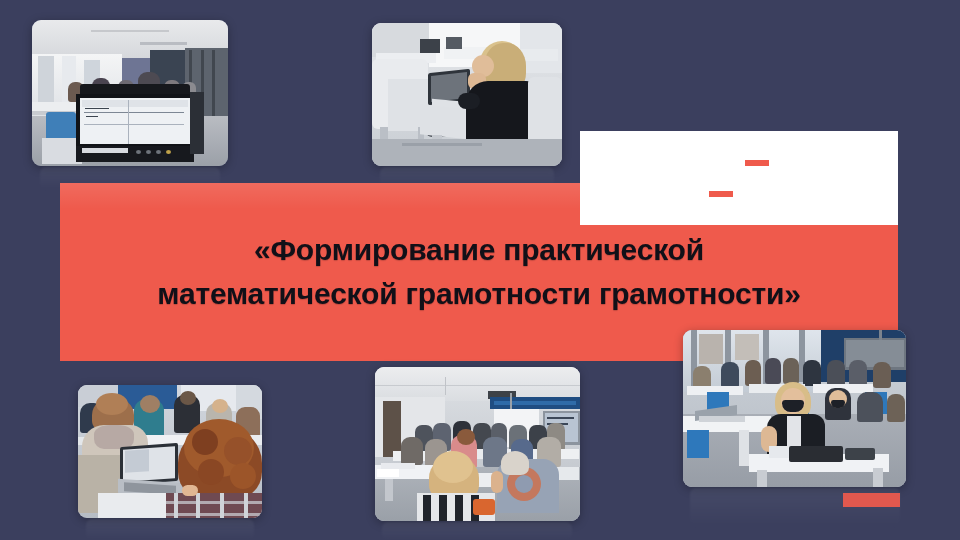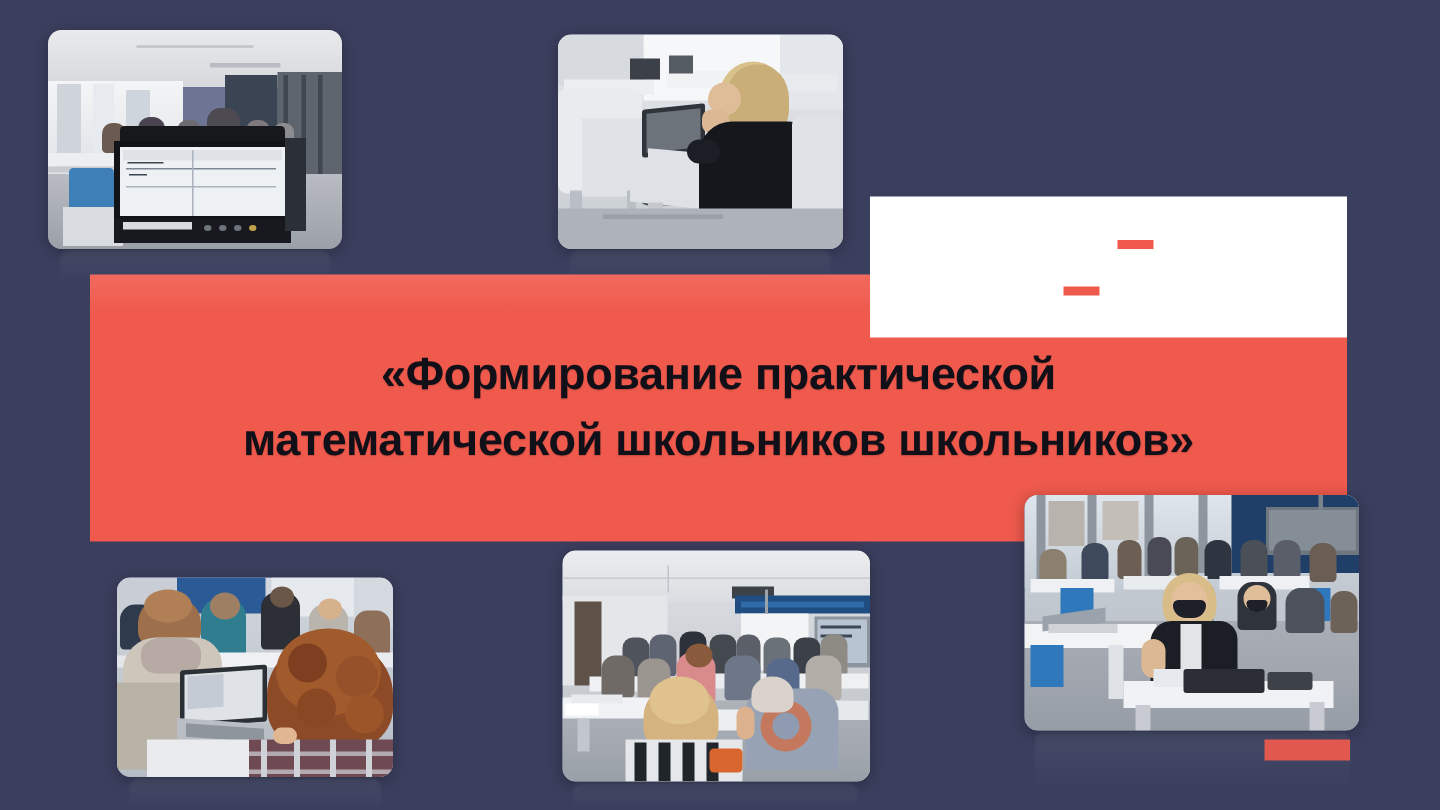--- a/index.html
+++ b/index.html
@@ -238,21 +238,21 @@
 
   <div id="logo-card">
     <div id="logo-inner">
       <span class="logo-dash" id="logo-dash-left"></span>
       <span class="logo-dash" id="logo-dash-right"></span>
     </div>
   </div>
 
   <div id="title-block">
     <div class="title-line" id="title-line-1">«Формирование практической</div>
-    <div class="title-line" id="title-line-2">математической школьников школьников»</div>
+    <div class="title-line" id="title-line-2">математической грамотности грамотности»</div>
   </div>
 
   <div class="photo" id="photo-bottom-right" style="left:683px; top:330px; width:223px; height:157px;">
     <div class="scene">
       <div class="sp" style="left:0;top:0;width:100%;height:100%;background:linear-gradient(180deg,#cdd3da,#b4bac2);"></div>
 
       <div class="sp" style="left:0;top:0;width:62%;height:62px;background:linear-gradient(180deg,#dfe5ec,#c3cbd4);"></div>
       <div class="sp" style="left:8px;top:0;width:6px;height:60px;background:#8d959f;"></div>
       <div class="sp" style="left:42px;top:0;width:6px;height:60px;background:#8d959f;"></div>
       <div class="sp" style="left:80px;top:0;width:6px;height:56px;background:#8d959f;"></div>

